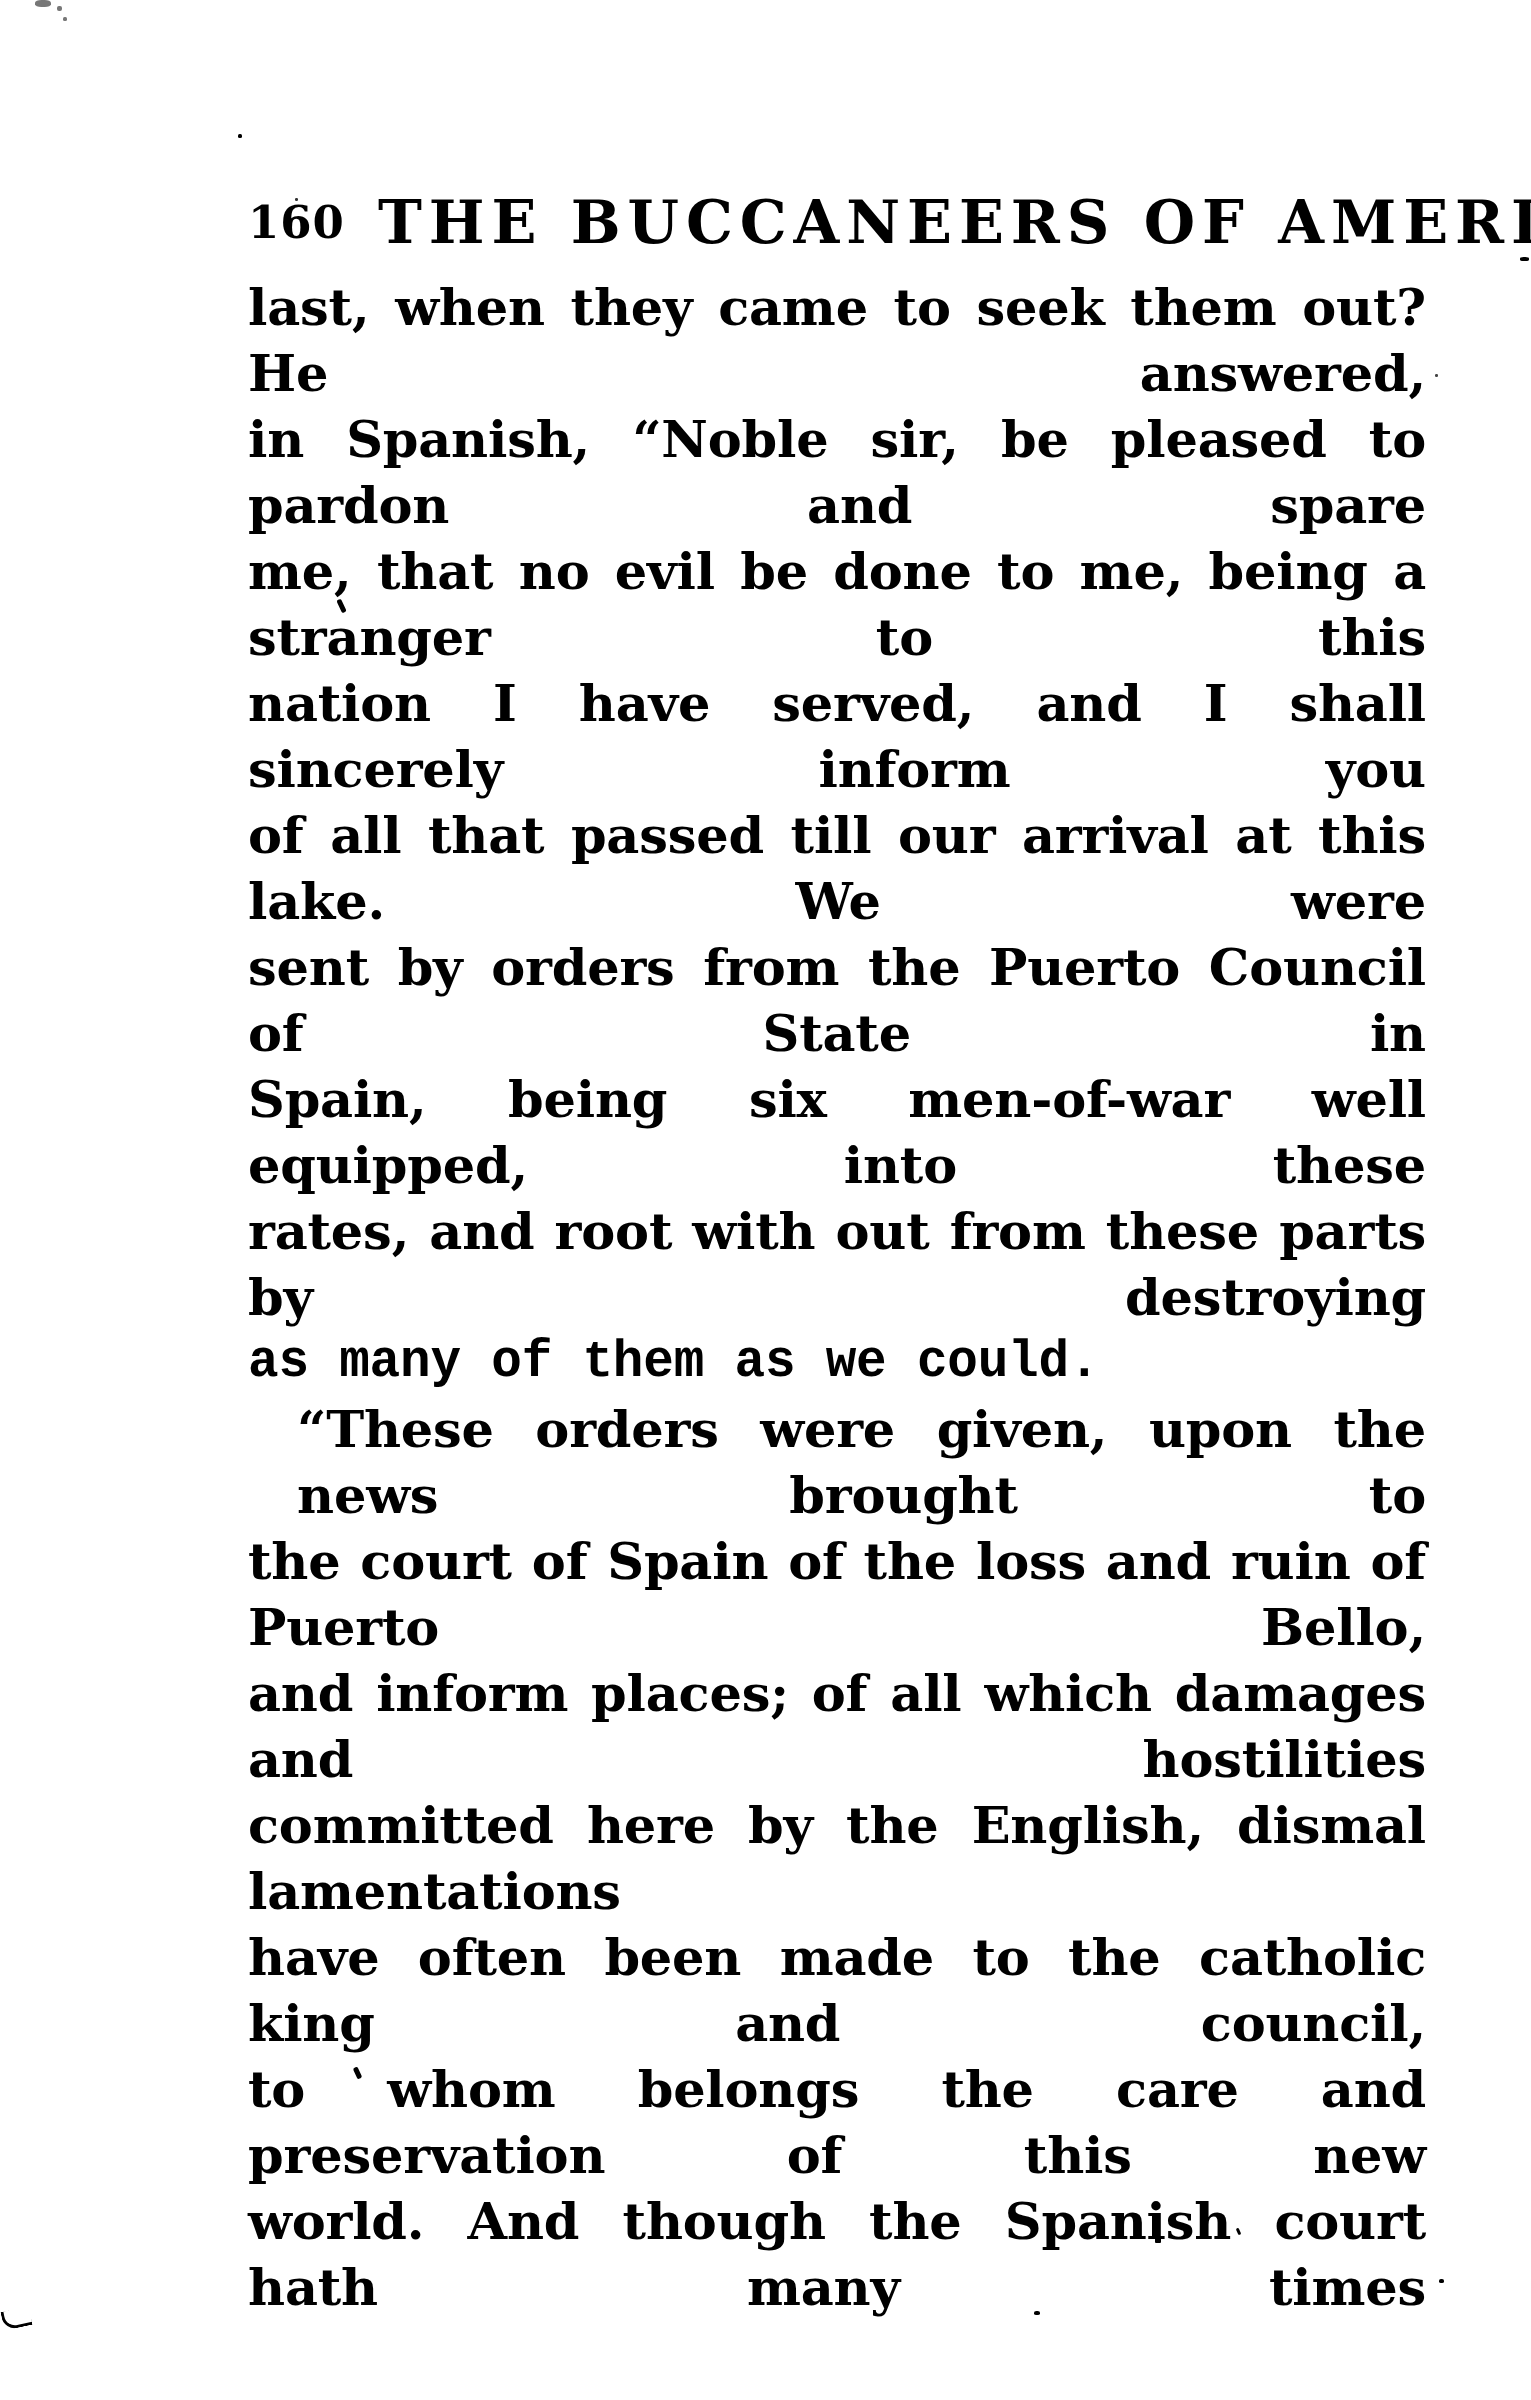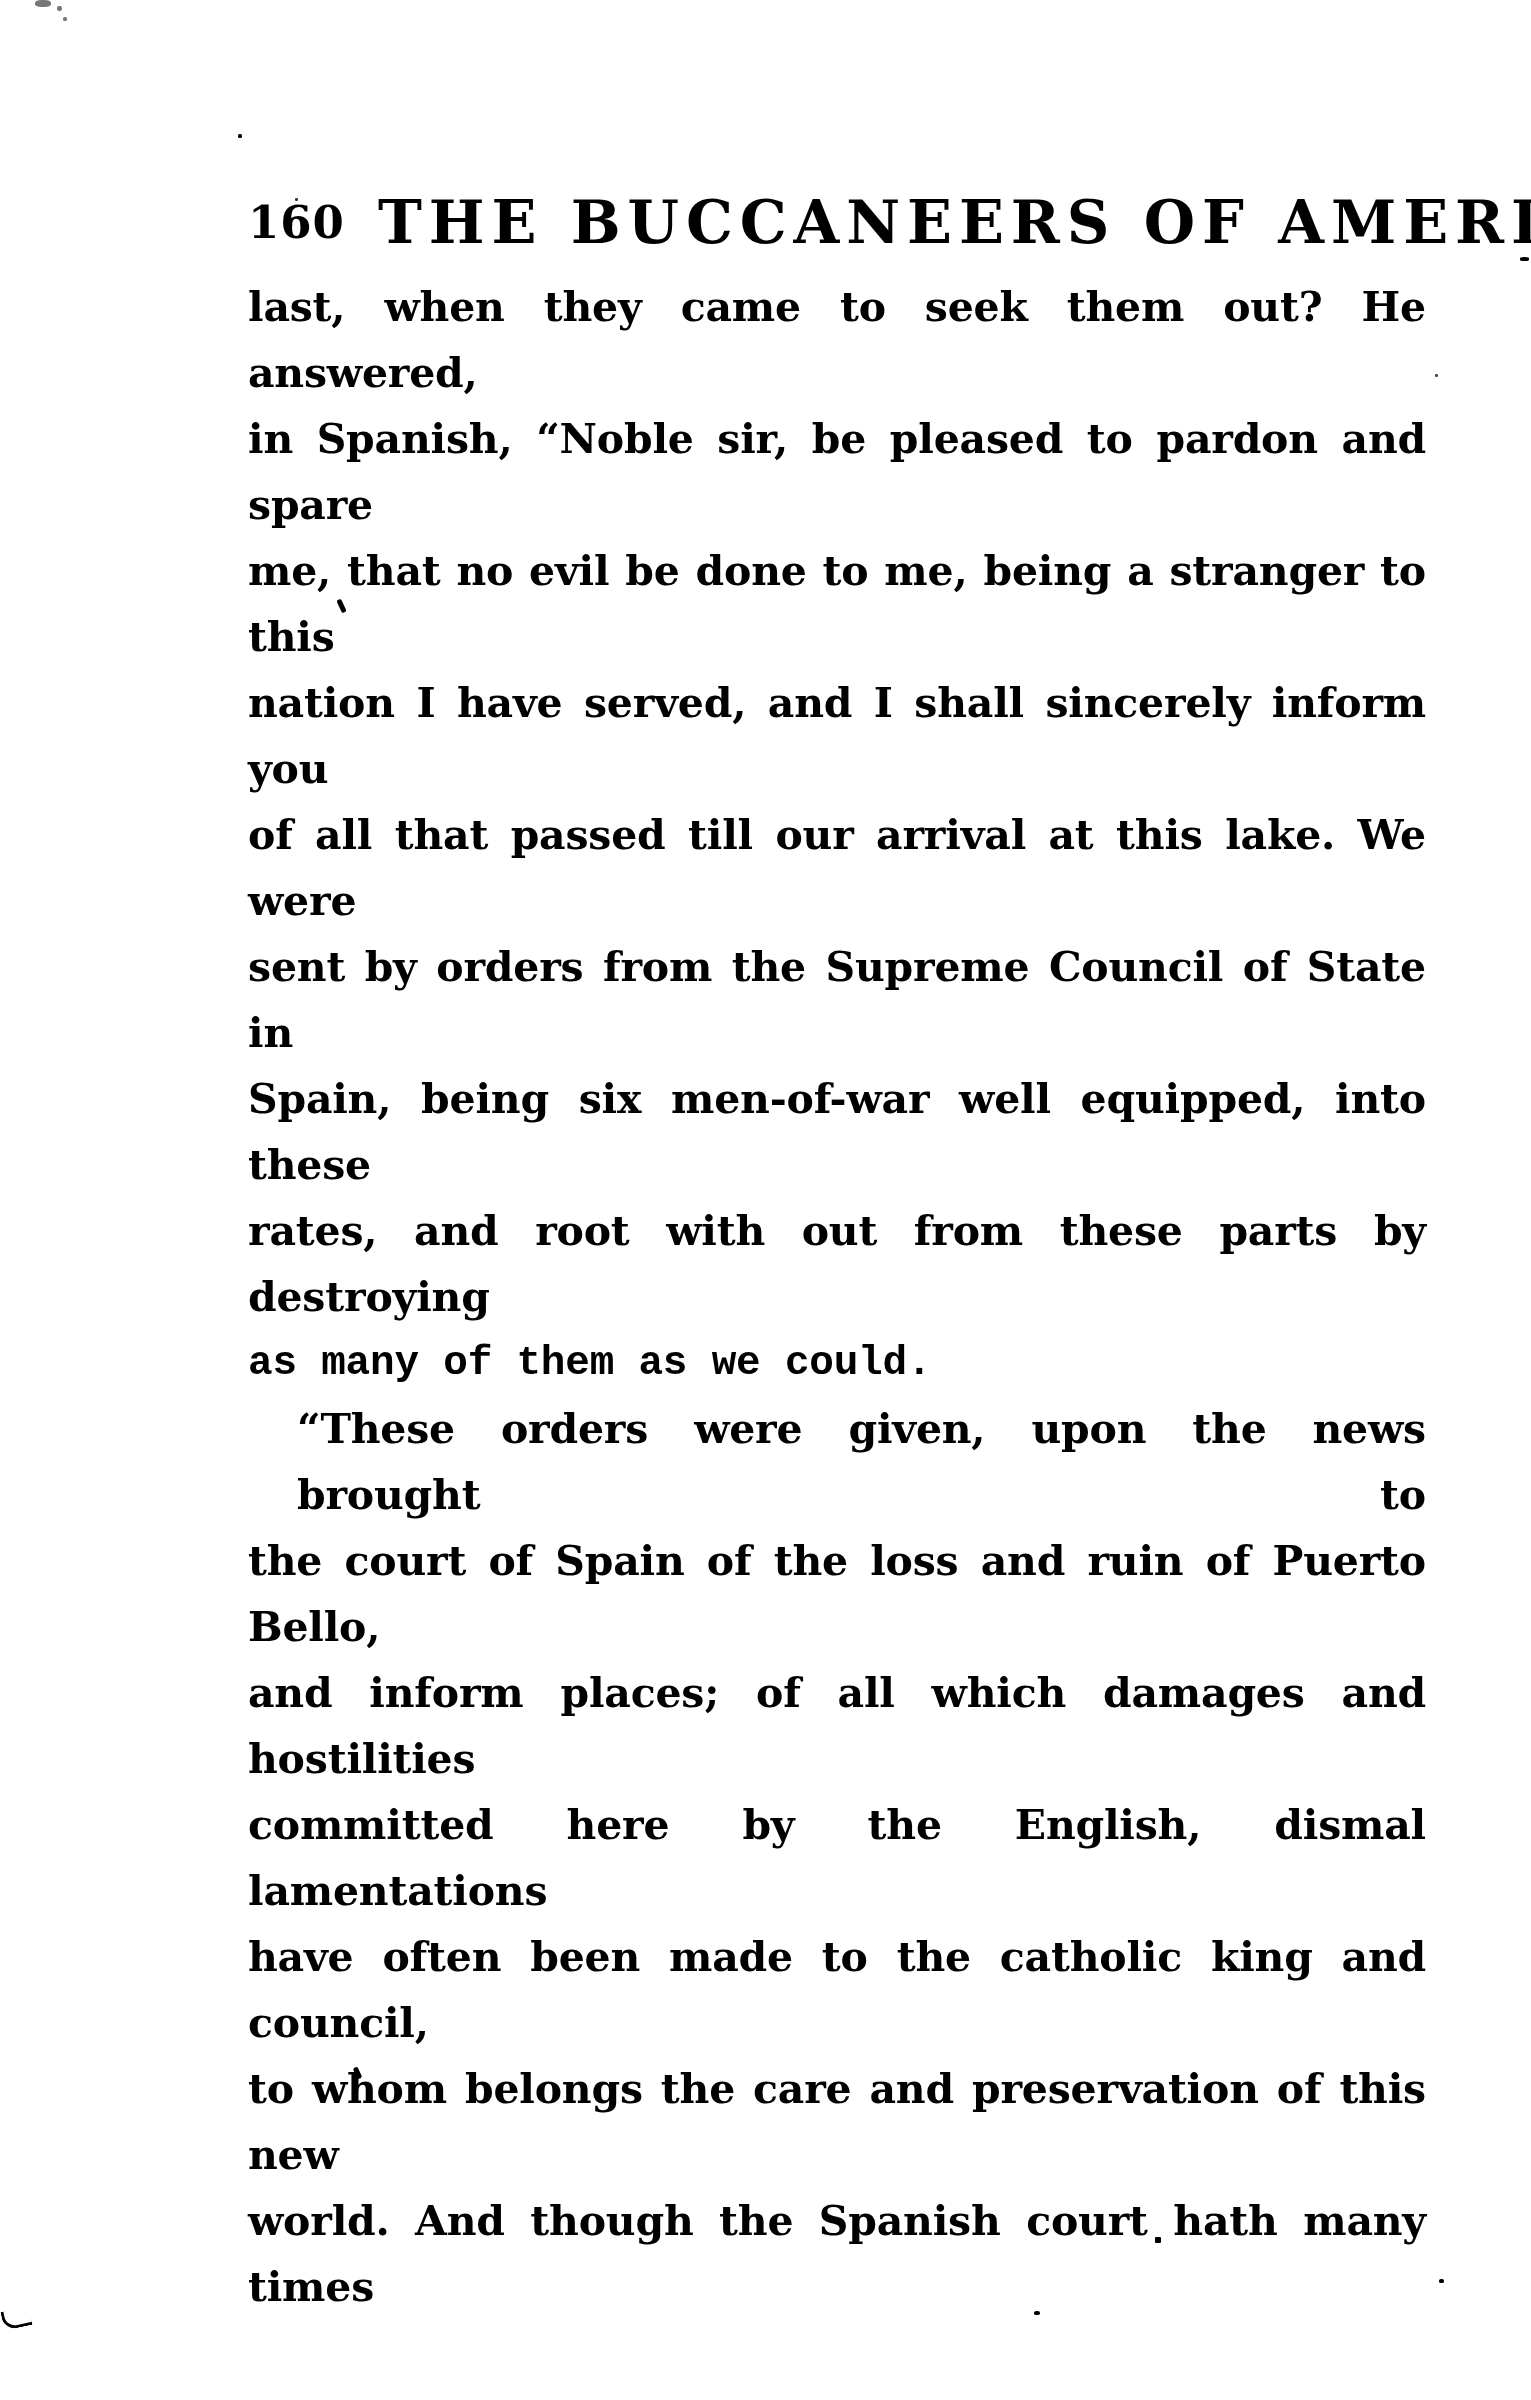--- a/index.html
+++ b/index.html
@@ -26,21 +26,21 @@
   .running-title{
     position:absolute;left:130px;top:0;margin:0;
     font-size:59px;font-weight:700;line-height:51px;
     letter-spacing:6.9px;white-space:nowrap;
   }
   
   .body-text{
     position:absolute;left:248px;top:274px;width:1178px;
   }
   .line{
-    font-size:41px;font-weight:700;line-height:66px;
+    font-size:51px;font-weight:700;line-height:66px;
     text-align:justify;text-align-last:justify;
     white-space:normal;
     letter-spacing:-0.2px;
   }
   .line.flush-left{text-align-last:left;font-family:Liberation Mono, monospace;}
   .line.indent{padding-left:49px;}
   
   .speck{position:absolute;background:#000;border-radius:40%;}
   .speck.gray{background:#777;}
   .speck.tick{transform:rotate(-25deg);border-radius:2px;}
@@ -61,21 +61,21 @@
     <span class="page-number">160</span>
     <h1 class="running-title">THE BUCCANEERS OF AMERICA</h1>
   </div>
 
   <div class="body-text">
     <div class="line">last, when they came to seek them out?  He answered,</div>
     <div class="line">in Spanish, “Noble sir, be pleased to pardon and spare</div>
     <div class="line">me, that no evil be done to me, being a stranger to this</div>
     <div class="line">nation I have served, and I shall sincerely inform you</div>
     <div class="line">of all that passed till our arrival at this lake.  We were</div>
-    <div class="line">sent by orders from the Supreme Council of State in</div>
+    <div class="line">sent by orders from the Puerto Council of State in</div>
     <div class="line">Spain, being six men-of-war well equipped, into these</div>
     <div class="line">rates, and root with out from these parts by destroying</div>
     <div class="line flush-left">as many of them as we could.</div>
 
     <div class="line indent">“These orders were given, upon the news brought to</div>
     <div class="line">the court of Spain of the loss and ruin of Puerto Bello,</div>
     <div class="line">and inform places; of all which damages and hostilities</div>
     <div class="line">committed here by the English, dismal lamentations</div>
     <div class="line">have often been made to the catholic king and council,</div>
     <div class="line">to whom belongs the care and preservation of this new</div>

